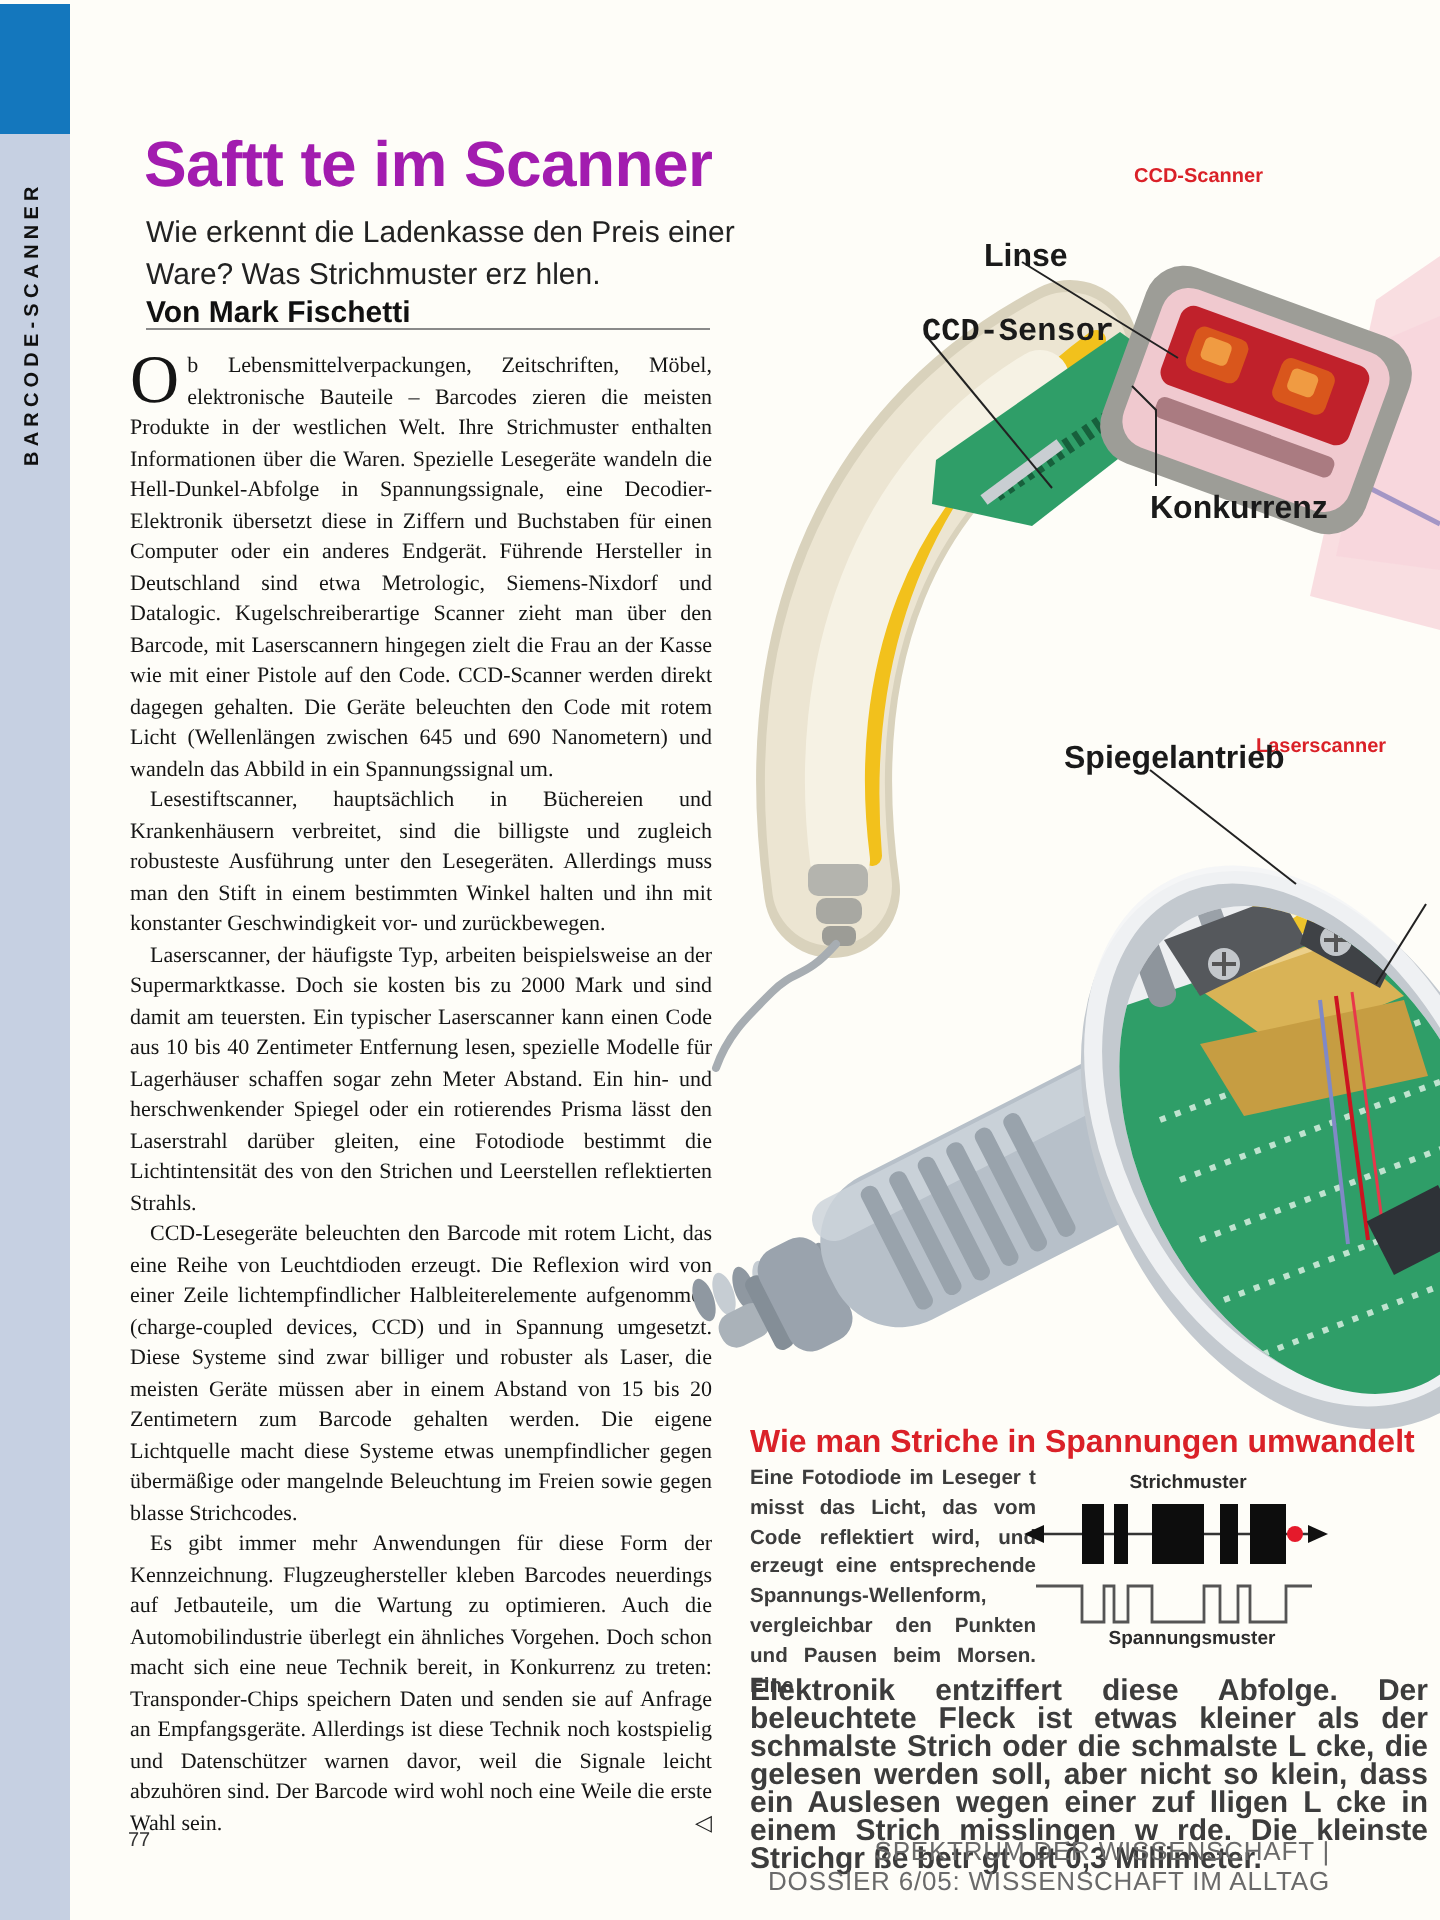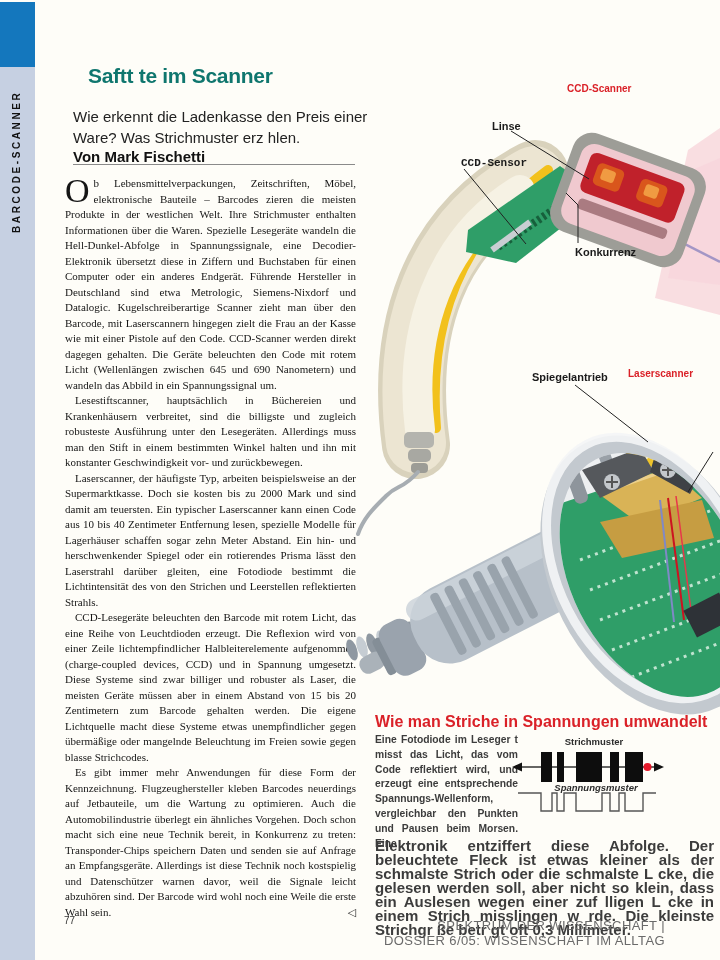--- a/index.html
+++ b/index.html
@@ -6,35 +6,35 @@
   body{width:720px;height:960px;position:relative;background:#fefdf8;
        font-family:"Liberation Sans","DejaVu Sans",sans-serif;color:#1a1a1a;}
   .abs{position:absolute;}
   
   .blue-block{left:0;top:2px;width:35px;height:65px;background:#1477bd;}
   .side-strip{left:0;top:67px;width:35px;height:893px;background:#c6d0e2;}
   .side-label{left:0;top:233px;width:163px;height:34px;transform:rotate(-90deg);
       transform-origin:0 0;font-size:10px;font-weight:bold;letter-spacing:2.6px;
       line-height:34px;color:#101010;white-space:nowrap;}
   
-  .title{left:88px;top:64px;width:300px;font-size:21px;font-weight:bold;
-      letter-spacing:-0.3px;color:#0f766e;}
+  .title{left:72px;top:64px;width:300px;font-size:32px;font-weight:bold;
+      letter-spacing:-0.3px;color:#a21caf;}
   .deck{left:73px;top:106px;width:296px;font-size:15px;line-height:21px;color:#222;}
   .byline{left:73px;top:148px;font-size:15px;font-weight:600;color:#111;}
   .rule{left:73px;top:164px;width:282px;height:1px;background:#8a8a8a;}
   
   .bodycol{left:65px;top:176px;width:291px;font-family:"Liberation Serif","DejaVu Serif",serif;
       font-size:11px;line-height:15.5px;text-align:justify;color:#151515;hyphens:auto;}
   .bodycol p{margin:0;}
   .bodycol p.indent{text-indent:10px;}
   .dropcap{float:left;font-size:34px;line-height:28px;padding:1px 4px 0 0;font-weight:400;}
   .endmark{float:right;font-size:11px;color:#222;}
   
   .figtitle{font-size:10px;font-weight:bold;color:#da2128;}
-  .figlabel{font-size:11px;font-weight:600;color:#1a1a1a;white-space:nowrap;}
+  .figlabel{font-size:16px;font-weight:600;color:#1a1a1a;white-space:nowrap;}
   
   .boxhead{left:375px;top:713px;width:340px;font-size:16px;font-weight:bold;color:#da2128;}
   .boxcol{left:375px;top:733px;width:143px;font-size:10.3px;font-weight:700;line-height:14.8px;
       text-align:justify;color:#3c3c3c;}
   .boxfull{left:375px;top:839px;width:339px;font-size:15px;font-weight:700;line-height:14px;
       text-align:justify;color:#3c3c3c;}
   .diag-label{font-size:9.5px;font-weight:600;color:#2c2c2c;text-align:center;}
   
   .pageno{left:64px;top:915px;font-size:10px;color:#333;}
   .footer{left:375px;top:918px;width:290px;text-align:right;font-size:13px;
@@ -200,16 +200,16 @@
   <polygon points="512,767 522,762.5 522,771.5" fill="#111"></polygon>
   <polygon points="664,767 654,762.5 654,771.5" fill="#111"></polygon>
   <rect x="541" y="752" width="11" height="30" fill="#0d0d0d"></rect>
   <rect x="557" y="752" width="7" height="30" fill="#0d0d0d"></rect>
   <rect x="576" y="752" width="26" height="30" fill="#0d0d0d"></rect>
   <rect x="610" y="752" width="9" height="30" fill="#0d0d0d"></rect>
   <rect x="625" y="752" width="18" height="30" fill="#0d0d0d"></rect>
   <circle cx="647.5" cy="767" r="4" fill="#e51a2b"></circle>
   <polyline fill="none" stroke="#555" stroke-width="1.4" points="518,793 541,793 541,811 552,811 552,793 557,793 557,811 564,811 564,793 576,793 576,811 602,811 602,793 610,793 610,811 619,811 619,793 625,793 625,811 643,811 643,793 656,793"></polyline>
 </svg>
-<div class="abs diag-label" style="left:536px;top:782px;width:120px;font-style:italic;">Spannungsmuster</div>
+<div class="abs diag-label" style="left:536px;top:814px;width:120px;">Spannungsmuster</div>
 
 <div class="abs pageno">77</div>
 <div class="abs footer">SPEKTRUM DER WISSENSCHAFT  |  DOSSIER 6/05: WISSENSCHAFT IM ALLTAG</div>
 
 </body></html>

